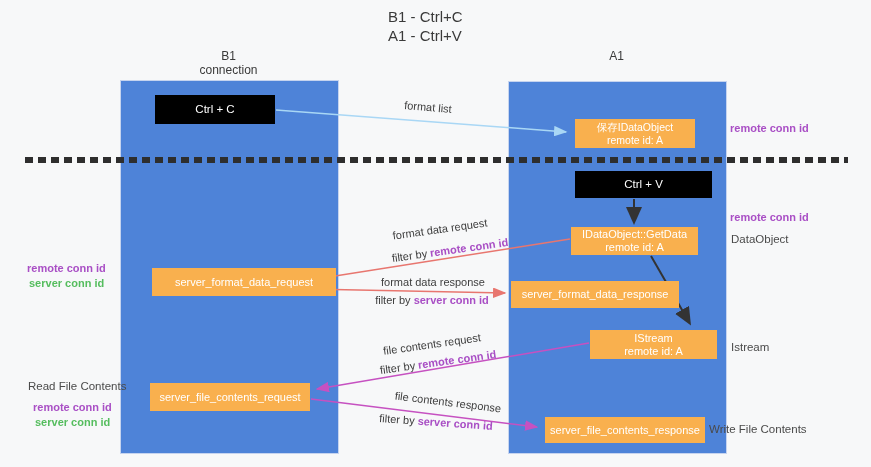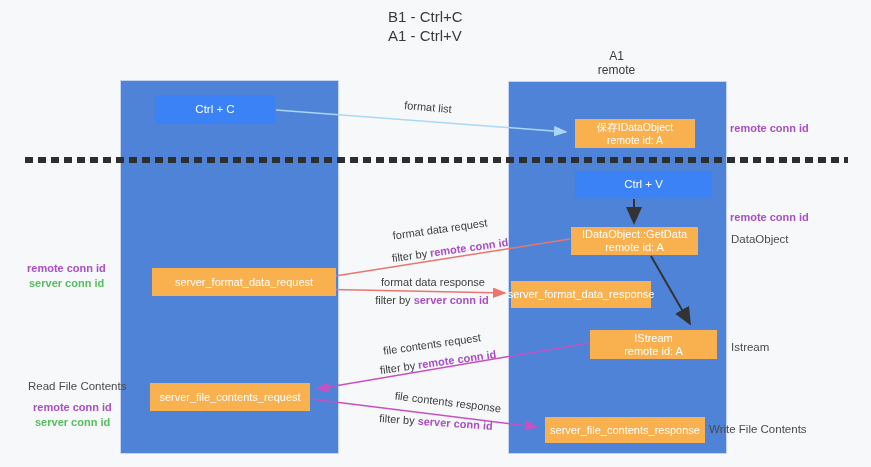--- a/index.html
+++ b/index.html
@@ -20,28 +20,28 @@
   
   .separator{
     position:absolute;left:25px;top:157px;width:823px;height:6px;z-index:5;
     background:repeating-linear-gradient(90deg,#2e2e2e 0 8px,transparent 8px 13px);
   }
   
   .box{
     position:absolute;z-index:4;display:flex;flex-direction:column;align-items:center;justify-content:center;
     color:#fff;font-size:11px;line-height:13px;text-align:center;white-space:nowrap;
   }
-  .box.green{background:#3b82f6;}
+  .box.green{background:#000000;}
   .box.orange{background:#f9b04e;}
   .b-ctrlc{left:155px;top:95px;width:120px;height:29px;font-size:11.5px;}
   .b-saved{left:575px;top:119px;width:120px;height:29px;font-size:10.5px;}
   .b-ctrlv{left:575px;top:171px;width:137px;height:27px;font-size:11.5px;}
   .b-getdata{left:571px;top:227px;width:127px;height:28px;}
   .b-freq{left:152px;top:268px;width:184px;height:28px;}
-  .b-fresp{left:511px;top:281px;width:140px;height:27px;}
+  .b-fresp{left:511px;top:281px;width:168px;height:27px;}
   .b-istream{left:590px;top:330px;width:127px;height:29px;}
   .b-filereq{left:150px;top:383px;width:160px;height:28px;}
   .b-fileresp{left:545px;top:417px;width:160px;height:26px;}
   
   .overlay{position:absolute;left:0;top:0;z-index:3;pointer-events:none;}
   
   .slabel{position:absolute;font-size:11px;white-space:nowrap;z-index:6;}
   .slabel.gray{color:#4a4a4a;font-size:11.5px;}
   .purple{color:#a94fc5;font-weight:bold;}
   .greent{color:#55bd5e;font-weight:bold;}
@@ -68,23 +68,26 @@
 </head>
 <body>
 
 <div class="canvas">
 
   <div class="title">
     <div>B1 - Ctrl+C</div>
     <div>A1 - Ctrl+V</div>
   </div>
 
+  <div class="lane-header left">
+    <div>B1</div>
+    <div>connection</div>
+  </div>
   <div class="lane-header right">
     <div>A1</div>
-    <div>remote</div>
   </div>
 
   <div class="lane left"></div>
   <div class="lane right"></div>
 
   <div class="separator"></div>
 
   <svg class="overlay" width="871" height="467" viewBox="0 0 871 467">
     <defs>
       <marker id="mblue" markerWidth="9" markerHeight="7" refX="8" refY="3.5" orient="auto">

